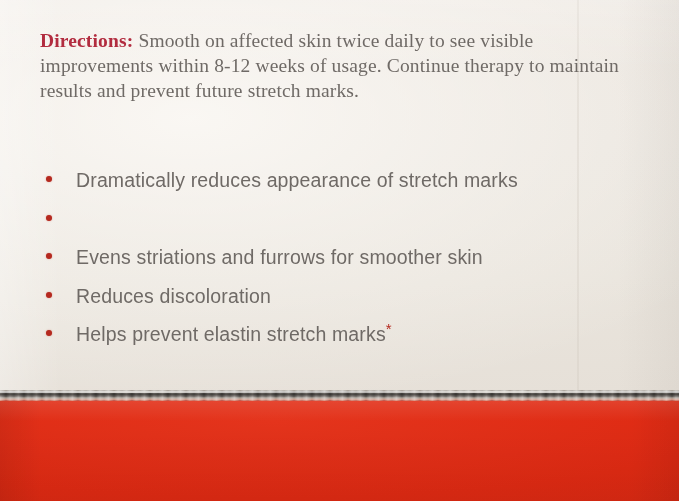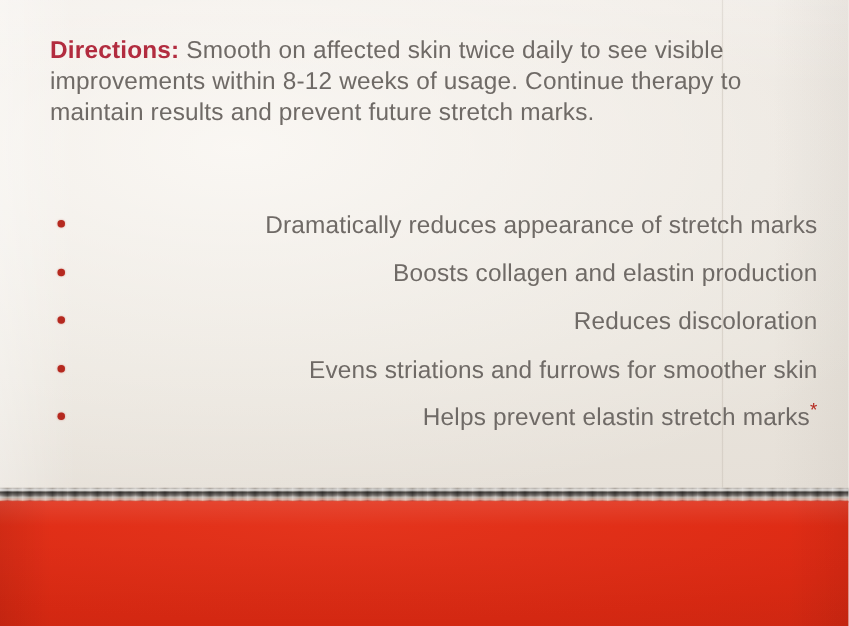--- a/index.html
+++ b/index.html
@@ -45,20 +45,21 @@
       linear-gradient(90deg, rgba(255,255,255,0.30) 0%, rgba(255,255,255,0.0) 9%, rgba(255,255,255,0.0) 91%, rgba(120,112,104,0.07) 100%),
       linear-gradient(180deg, rgba(255,255,255,0.22) 0%, rgba(255,255,255,0.0) 14%, rgba(255,255,255,0.0) 82%, rgba(120,112,104,0.10) 100%);
   }
 
   
   .directions-block {
     position: absolute;
     left: 40px;
     top: 28px;
     width: 600px;
+    font-family: Liberation Serif, serif;
   }
   .directions-paragraph {
     margin: 0;
     font-size: 19.5px;
     line-height: 25px;
     letter-spacing: 0.15px;
     color: #6f6a66;
     font-weight: 400;
   }
   .directions-label {
@@ -68,21 +69,20 @@
 
   
   .benefits-list {
     position: absolute;
     left: 44px;
     top: 167px;
     width: 610px;
     margin: 0;
     padding: 0;
     list-style: none;
-    text-align: right;
   }
   .benefit-item {
     position: relative;
     height: 38.6px;
     padding-left: 32px;
     font-size: 19.5px;
     line-height: 26px;
     letter-spacing: 0.15px;
     color: #6f6a66;
     white-space: nowrap;
@@ -180,27 +180,27 @@
 
   <div class="directions-block">
     <p class="directions-paragraph"><span class="directions-label">Directions:</span><span> Smooth on affected skin twice daily to see visible improvements within 8-12 weeks of usage. Continue therapy to maintain results and prevent future stretch marks.</span></p>
   </div>
 
   <ul class="benefits-list">
     <li class="benefit-item">
       <span class="benefit-bullet"></span><span>Dramatically reduces appearance of stretch marks</span><span class="footnote-mark"></span>
     </li>
     <li class="benefit-item">
-      <span class="benefit-bullet"></span><span>Boosts collagen and elastin production</span><span class="footnote-mark"></span>
+      <span class="benefit-bullet"></span><span class="footnote-mark"></span>
+    </li>
+    <li class="benefit-item">
+      <span class="benefit-bullet"></span><span>Evens striations and furrows for smoother skin</span><span class="footnote-mark"></span>
     </li>
     <li class="benefit-item">
       <span class="benefit-bullet"></span><span>Reduces discoloration</span><span class="footnote-mark"></span>
-    </li>
-    <li class="benefit-item">
-      <span class="benefit-bullet"></span><span>Evens striations and furrows for smoother skin</span><span class="footnote-mark"></span>
     </li>
     <li class="benefit-item">
       <span class="benefit-bullet"></span><span>Helps prevent elastin stretch marks</span><span class="footnote-mark">*</span>
     </li>
   </ul>
 
   <div class="foil-strip"></div>
   <div class="red-band"></div>
 
 </div>

